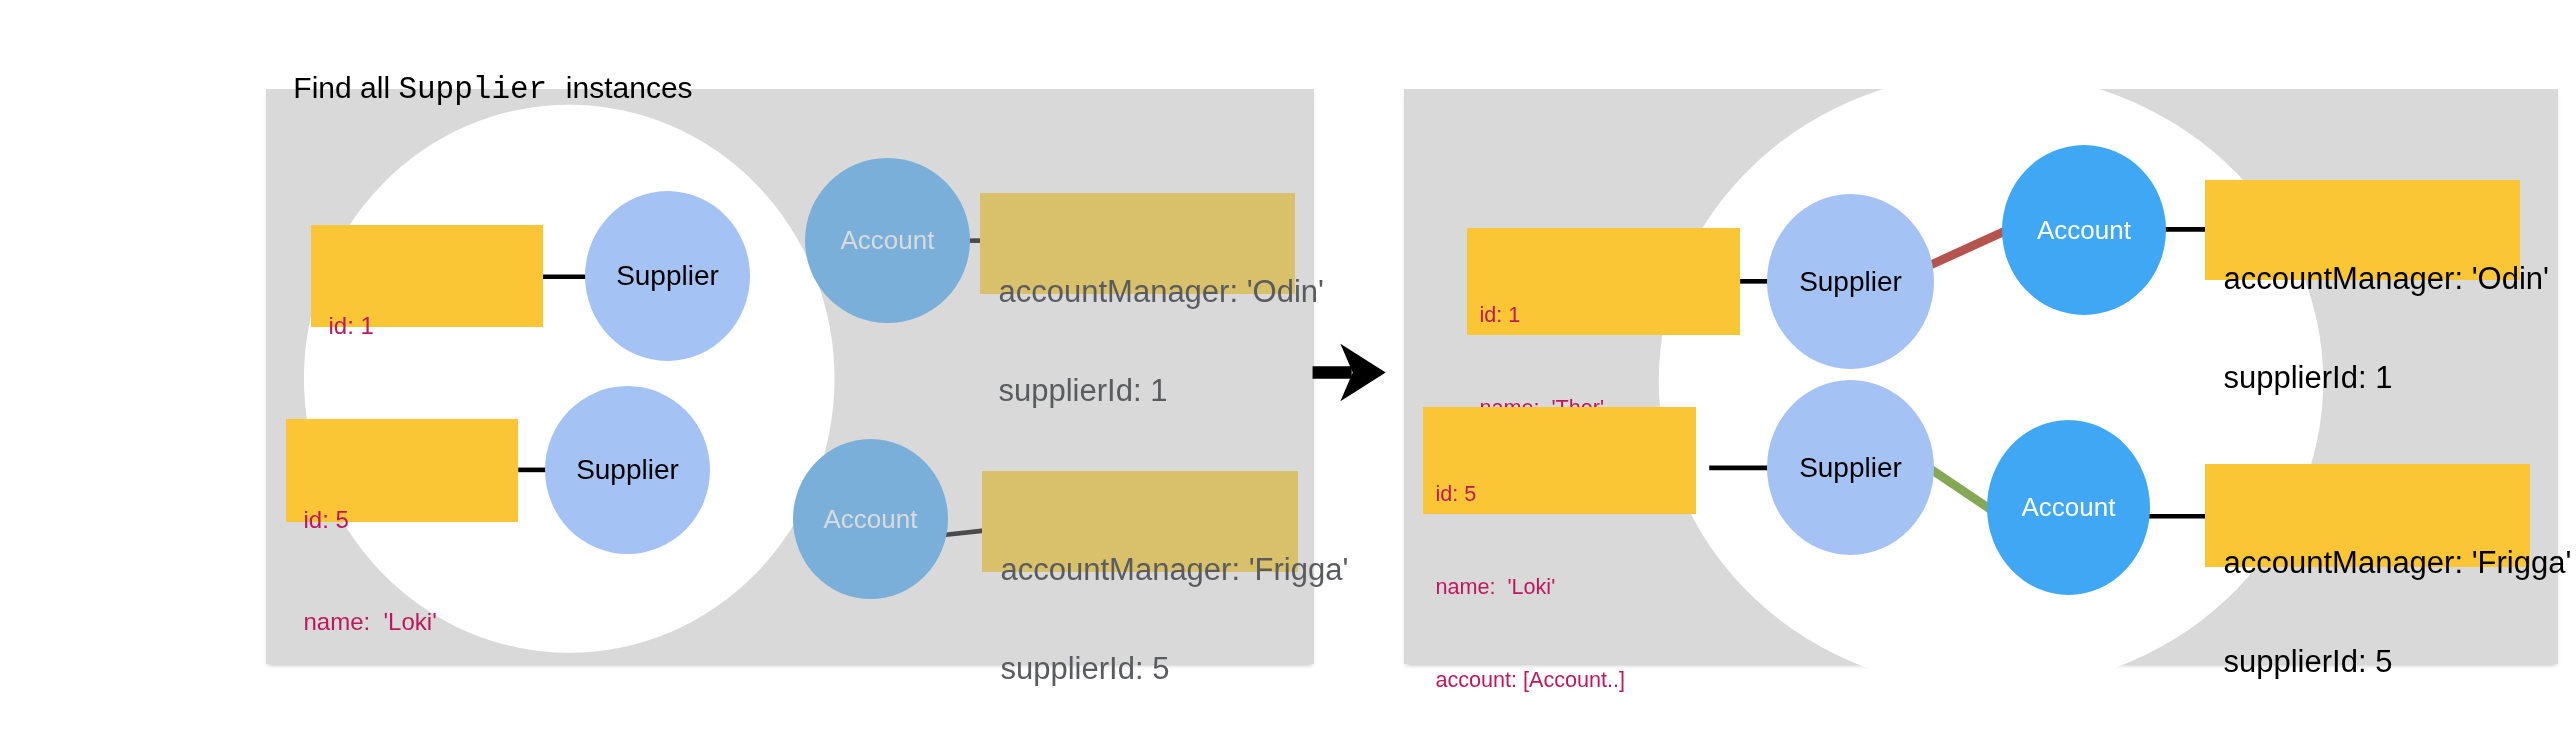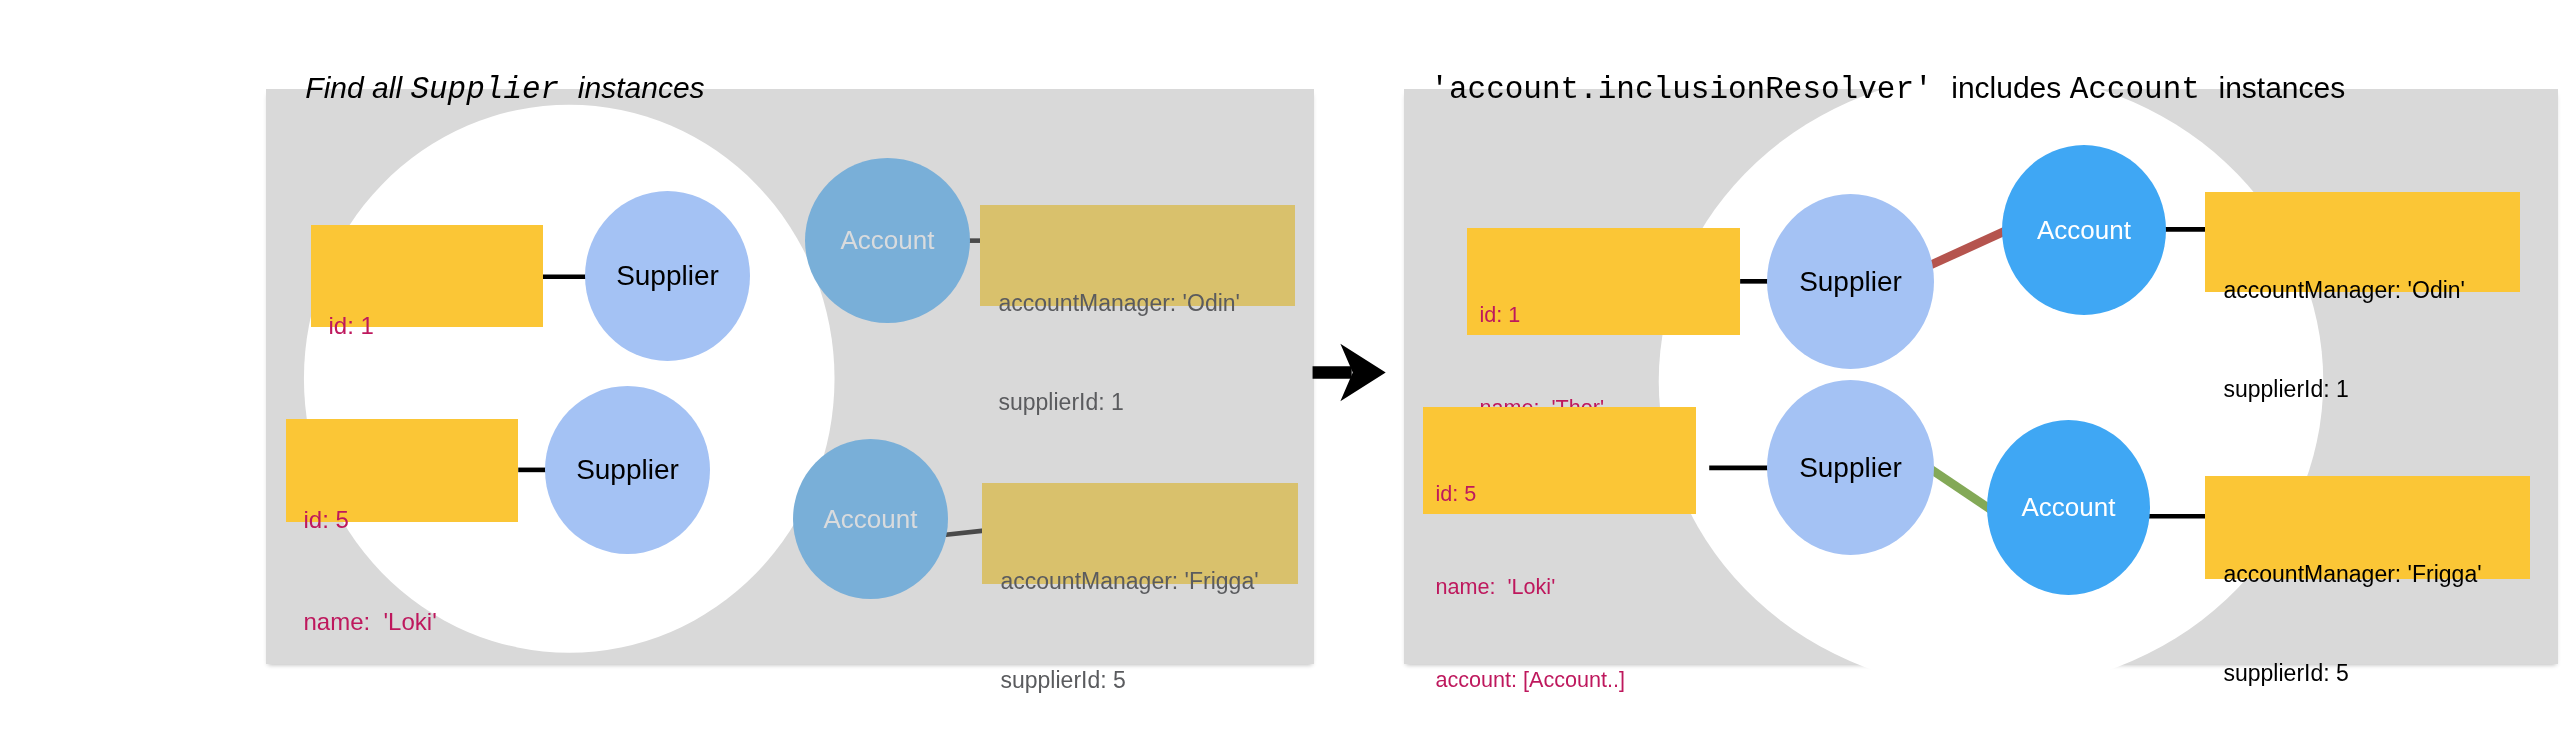--- a/index.html
+++ b/index.html
@@ -15,21 +15,21 @@
   body{font-family:"Liberation Sans", sans-serif;}
   #canvas{position:relative; width:2825px; height:744px; overflow:hidden; background:var(--page-bg);}
 
   .panel{position:absolute; background:var(--panel-bg); z-index:0;
          box-shadow:0 3.6px 4.6px -2.1px rgba(0,0,0,.28);}
   #panel-left{left:266px; top:89px; width:1048px; height:575px;}
   #panel-right{left:1404px; top:89px; width:1154px; height:575px;}
 
   .title{position:absolute; top:37px; z-index:3; font-size:30px; color:var(--title-text);
          white-space:pre; letter-spacing:0;}
-  #title-left{left:272px;font-style:italic;}
+  #title-left{left:260px;}
   #title-right{left:1397px;}
   .title .mono{font-family:"Liberation Mono","DejaVu Sans Mono",monospace; font-size:31px;}
 
   #shape-layer{position:absolute; left:0; top:0; width:2825px; height:744px; z-index:1;}
 
   .node{position:absolute; z-index:2; border-radius:50%; display:flex;
         align-items:center; justify-content:center;}
   .node .label{white-space:pre;}
   .supplier{background:var(--supplier-fill); color:#000; font-size:28px;}
   .account-excluded{background:var(--account-excluded-fill); color:var(--excluded-label); font-size:26px;}
@@ -42,21 +42,21 @@
   #sup-r1{left:1767px; top:194px; width:167px; height:175px;}
   #acc-r1{left:2002px; top:145px; width:164px; height:170px;}
   #sup-r2{left:1767px; top:380px; width:167px; height:175px;}
   #acc-r2{left:1987px; top:420px; width:163px; height:175px;}
 
   .prop-box{position:absolute; z-index:2; white-space:pre;}
   .prop-box .line{white-space:pre;}
   .yellow-box{background:var(--prop-box-yellow); color:#be185d;}
   .tan-box{background:var(--prop-box-tan); color:var(--tan-text);}
   .two-line{font-size:24px; line-height:34px; padding:15.5px 0 0 17.5px;}
-  .two-line-sm{font-size:23px; line-height:33px; padding:15.5px 0 0 18.5px;margin-top:12px;}
+  .two-line-sm{font-size:31px; line-height:33px; padding:15.5px 0 0 18.5px;}
   .three-line{font-size:21.6px; line-height:31px; padding:9.3px 0 0 12.4px;}
 
   #box-thor-l{left:311px; top:225px; width:232px; height:102px;}
   #box-odin-l{left:980px; top:193px; width:315px; height:101px;}
   #box-loki-l{left:286px; top:419px; width:232px; height:103px;}
   #box-frigga-l{left:982px; top:471px; width:316px; height:101px;}
   #box-thor-r{left:1467px; top:228px; width:273px; height:107px;}
   #box-odin-r{left:2205px; top:180px; width:315px; height:100px;}
   #box-loki-r{left:1423px; top:407px; width:273px; height:107px;}
   #box-frigga-r{left:2205px; top:464px; width:325px; height:103px;}
@@ -64,23 +64,20 @@
 </head>
 <body>
 
 <div id="canvas">
 
   <div id="panel-left" class="panel"></div>
   <div id="panel-right" class="panel"></div>
 
   <div id="title-left" class="title">
     <span class="sans">Find all </span><span class="mono">Supplier </span><span class="sans">instances</span>
-  </div>
-  <div id="title-right" class="title">
-    <span class="mono">'account.inclusionResolver' </span><span class="sans">includes </span><span class="mono">Account </span><span class="sans">instances</span>
   </div>
 
   <svg id="shape-layer" viewBox="0 0 5484 1444">
     <ellipse cx="1105" cy="735" rx="515" ry="532" fill="#ffffff"></ellipse>
     <ellipse cx="3865" cy="740" rx="645" ry="600" fill="#ffffff"></ellipse>
 
     <line x1="1053" y1="537" x2="1140" y2="537" stroke="var(--connector-black)" stroke-width="9"></line>
     <line x1="1878" y1="467" x2="1908" y2="467" stroke="var(--connector-gray)" stroke-width="9"></line>
     <line x1="1006" y1="912" x2="1062" y2="912" stroke="var(--connector-black)" stroke-width="9"></line>
     <line x1="1836" y1="1038" x2="1910" y2="1030" stroke="var(--connector-gray)" stroke-width="9"></line>

